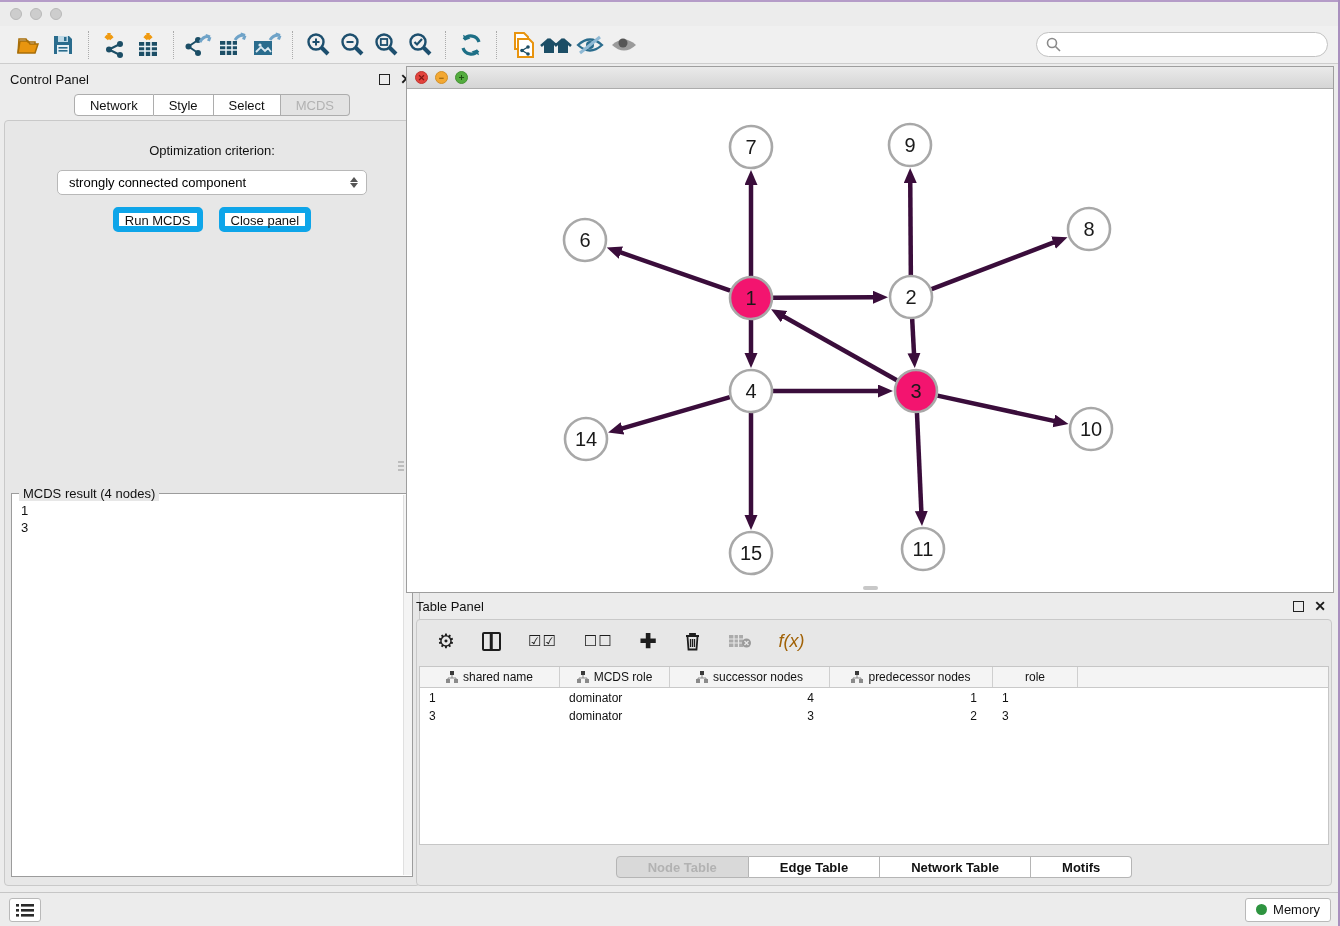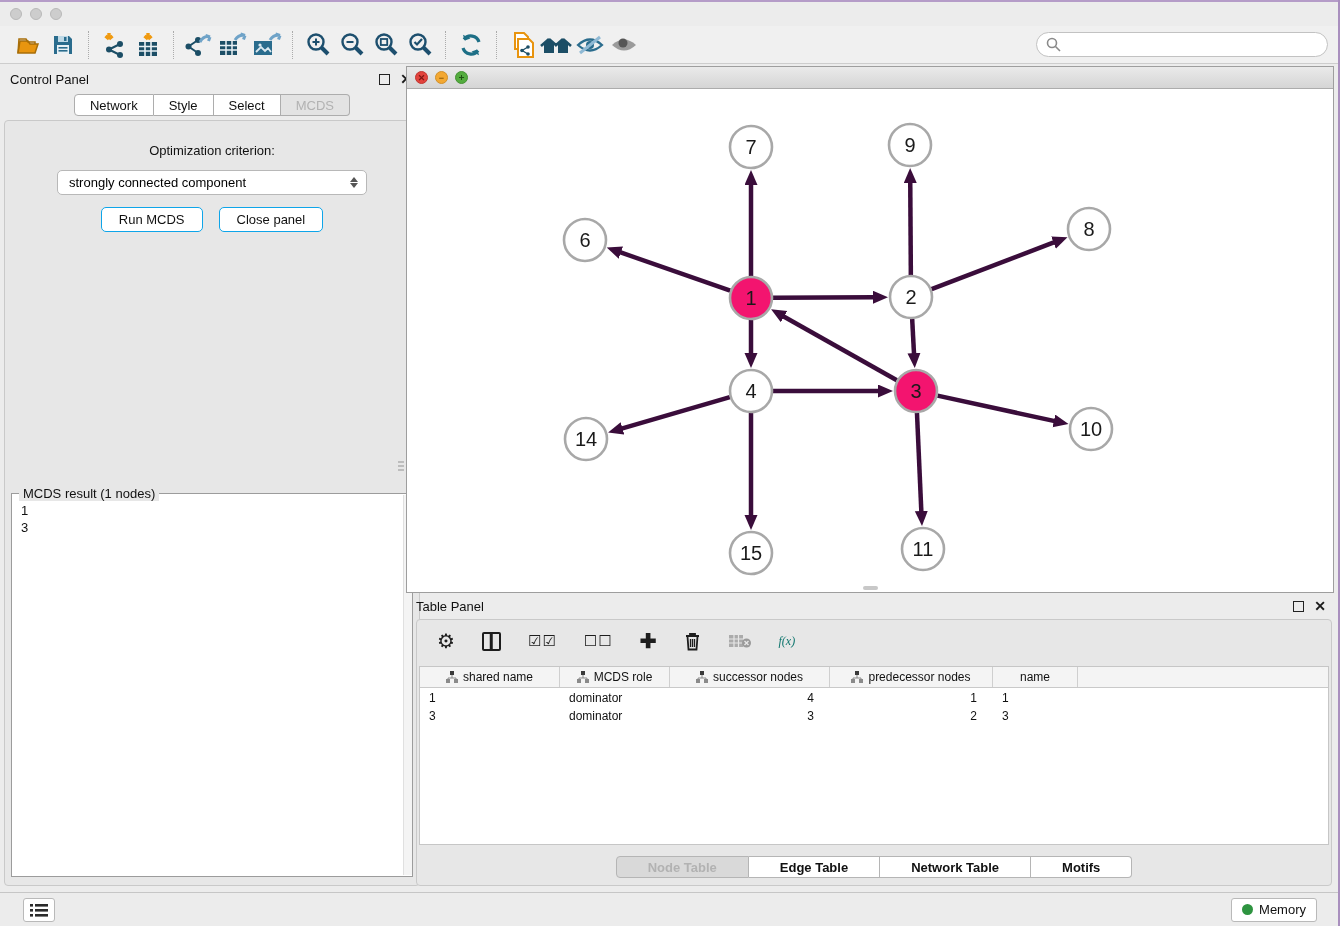--- a/index.html
+++ b/index.html
@@ -39,22 +39,22 @@
   #cp-content { position:absolute; top:52px; left:0; right:0; bottom:0; background:#E7E7E7;
     border:1px solid #C9C9C9; border-radius:4px; }
   #opt-label { margin-top:22px; text-align:center; font-size:13px; color:#111; }
   #criterion-select { margin:12px auto 0; width:310px; height:25px; background:#fff;
     border:1px solid #B8B8B8; border-radius:5px; display:flex; align-items:center;
     padding:0 8px 0 11px; font-size:13px; }
   .spin-arrows { margin-left:auto; display:flex; flex-direction:column; gap:1px; }
   .tri-up { width:0; height:0; border-left:4px solid transparent; border-right:4px solid transparent; border-bottom:5px solid #555; }
   .tri-dn { width:0; height:0; border-left:4px solid transparent; border-right:4px solid transparent; border-top:5px solid #555; }
   #cp-buttons { margin-top:12px; display:flex; justify-content:center; gap:16px; }
-  .mac-btn { height:25px; background:#fff; border:1px solid #0ea5e9; border-radius:5px;
-    font-size:13px; padding:0 17px; color:#111; font-family:inherit; }
+  .mac-btn { height:25px; background:#fff; border:6px solid #0ea5e9; border-radius:5px;
+    font-size:13px; padding:0 6px; color:#111; font-family:inherit; }
   #mcds-result { position:absolute; left:6px; right:6px; top:372px; bottom:8px;
     border:1px solid #9C9C9C; background:#fff; }
   #mcds-legend { position:absolute; top:-8px; left:7px; background:#E7E7E7; padding:0 4px; font-size:13px; color:#111; }
   #mcds-lines { padding:8px 9px; font-size:13px; line-height:17px; color:#111; }
   #mcds-scroll { position:absolute; right:0; top:1px; bottom:1px; width:9px; background:#F4F4F4; border-left:1px solid #E0E0E0; }
 
   
   #net-frame { position:absolute; left:406px; top:66px; width:928px; height:527px;
     border:1px solid #9E9E9E; background:#fff; }
   #net-titlebar { height:22px; background:linear-gradient(#EAEAEA,#D5D5D5); border-bottom:1px solid #ACACAC;
@@ -76,40 +76,40 @@
   #table-panel { position:absolute; left:406px; top:595px; width:928px; height:293px; }
   #tp-content { position:absolute; top:24px; left:10px; right:2px; bottom:2px; background:#E7E7E7;
     border:1px solid #C9C9C9; border-radius:4px; }
   #tp-toolbar { height:42px; display:flex; align-items:center; gap:27px; padding-left:20px; }
   .tp-icon { display:flex; align-items:center; justify-content:center; color:#1d1d1d; }
   .gear-glyph { font-size:20px; line-height:20px; }
   .cols-glyph { width:19px; height:19px; border:2.5px solid #1d1d1d; border-radius:2px; position:relative; }
   .cols-glyph::after { content:""; position:absolute; left:50%; top:0; bottom:0; width:2.5px; background:#1d1d1d; transform:translateX(-50%); }
   .chk-glyph { font-size:15px; letter-spacing:1px; }
   .plus-glyph { font-size:20px; font-weight:bold; }
-  .fx-glyph { font-family:Liberation Serif, serif; font-style:italic; font-size:12px; color:#0f766e; }
+  .fx-glyph { font-family:Liberation Sans, sans-serif; font-style:italic; font-size:18px; color:#a16207; }
   #tp-table { position:absolute; top:46px; left:2px; right:2px; bottom:40px; background:#fff;
     border:1px solid #C6C6C6; overflow:hidden; }
   .t-headrow { display:flex; height:21px; background:#F4F4F4; border-bottom:1px solid #C9C9C9; }
   .t-hcell { display:flex; align-items:center; justify-content:center; gap:5px; font-size:12px; color:#111;
     border-right:1px solid #CFCFCF; }
   .t-row { display:flex; height:16px; align-items:center; font-size:12px; color:#111; margin-top:2px; }
   .t-cell { overflow:hidden; white-space:nowrap; }
   .c0 { width:140px; } .c1 { width:110px; } .c2 { width:160px; } .c3 { width:163px; } .c4 { width:85px; }
   .cell-l { padding-left:9px; text-align:left; }
   .cell-r { padding-right:16px; text-align:right; }
   #tp-tabs { position:absolute; bottom:7px; left:0; right:0; display:flex; justify-content:center; }
   .tp-tab { height:22px; padding:0 31px; background:#fff; border:1px solid #B5B5B5; border-left:none;
     font-size:13px; font-weight:bold; display:flex; align-items:center; color:#111; }
   .tp-tab.active { background:#D9D9D9; color:#B2B2B2; border-left:1px solid #B5B5B5; border-radius:4px 0 0 4px; }
   .tp-tab:last-child { border-radius:0 4px 4px 0; }
 
   
   #status-bar { position:absolute; left:0; right:0; bottom:0; height:34px; background:#ECECEC;
-    border-top:1px solid #C6C6C6; display:flex; align-items:center; padding:0 23px; }
+    border-top:1px solid #C6C6C6; display:flex; align-items:center; padding:0 9px; }
   #list-btn { width:32px; height:24px; background:#fff; border:1px solid #B9B9B9; border-radius:3px;
     display:flex; align-items:center; justify-content:center; }
   #memory-btn { margin-left:auto; height:24px; background:#fff; border:1px solid #B9B9B9; border-radius:3px;
     display:flex; align-items:center; gap:6px; padding:0 10px; font-size:13px; color:#111; }
   #memory-dot { width:11px; height:11px; border-radius:50%; background:#2E9440; }
 </style>
 </head>
 <body>
 
 <div id="desktop-edge-top"></div>
@@ -281,21 +281,21 @@
       <span class="spin-arrows">
           <span class="tri-up"></span>
           <span class="tri-dn"></span>
         </span>
     </div>
     <div id="cp-buttons">
       <button class="mac-btn">Run MCDS</button>
       <button class="mac-btn">Close panel</button>
     </div>
     <div id="mcds-result">
-      <span id="mcds-legend">MCDS result (1 nodes)</span>
+      <span id="mcds-legend">MCDS result (4 nodes)</span>
       <div id="mcds-lines">
         <div>1</div>
         <div>3</div>
       </div>
       <div id="mcds-scroll"></div>
     </div>
   </div>
 </div>
 
 <div id="divider-grip">
@@ -451,21 +451,21 @@
         <span class="t-hcell c3">
           <svg width="12" height="12">
               <rect x="4" y="0" width="4" height="4" fill="#3a3a3a"></rect>
               <rect x="0" y="8" width="4" height="4" fill="#8a8a8a"></rect>
               <rect x="8" y="8" width="4" height="4" fill="#8a8a8a"></rect>
               <path d="M6 4 v3 M2 8 v-1 h8 v1" stroke="#8a8a8a" fill="none"></path>
             </svg>
           <span>predecessor nodes</span>
         </span>
         <span class="t-hcell c4">
-          <span>name</span>
+          <span>role</span>
         </span>
       </div>
       <div class="t-row">
         <span class="t-cell c0 cell-l">1</span>
         <span class="t-cell c1 cell-l">dominator</span>
         <span class="t-cell c2 cell-r">4</span>
         <span class="t-cell c3 cell-r">1</span>
         <span class="t-cell c4 cell-l">1</span>
       </div>
       <div class="t-row">

